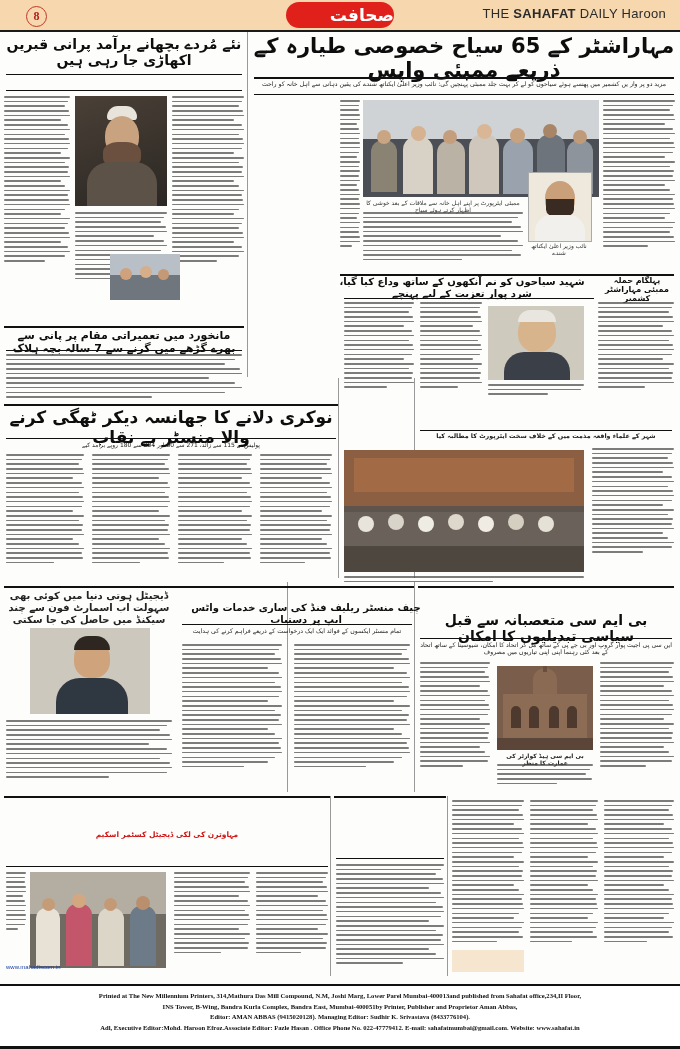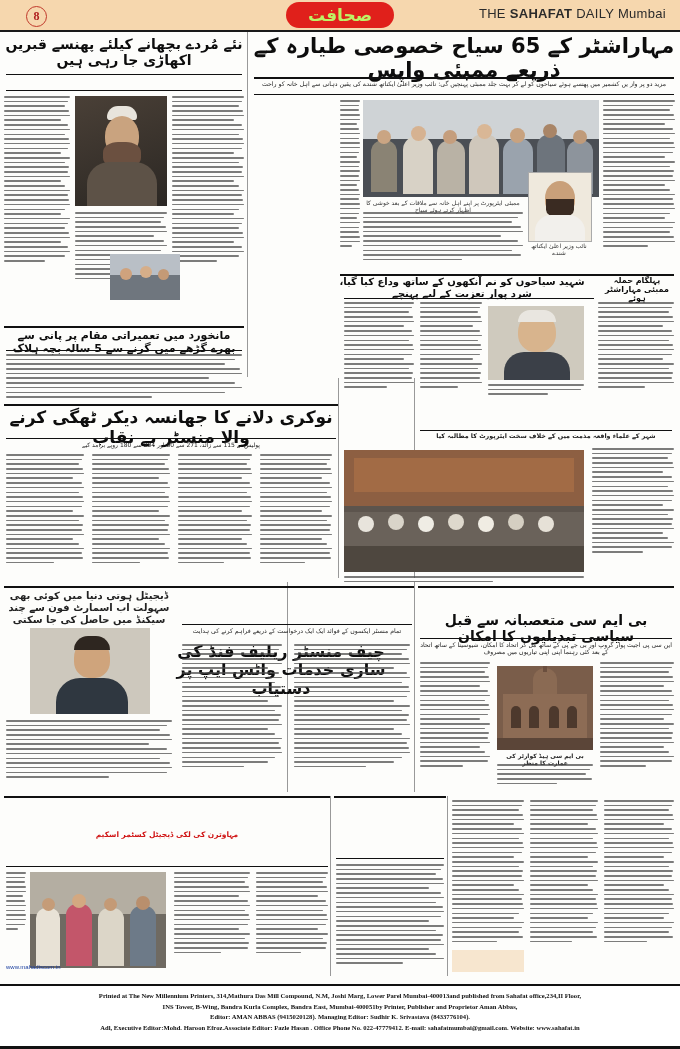--- a/index.html
+++ b/index.html
@@ -22,21 +22,21 @@
   .masthead-date{
     position:absolute;left:62px;top:5px;width:190px;height:20px;
     text-align:left;color:#1a1a1a;
     font:bold 12px "DejaVu Sans",sans-serif;direction:rtl;line-height:20px;
   }
   .logo-badge{
     position:absolute;left:286px;top:2px;width:108px;height:26px;border-radius:13px;
     background:#e0201b;
   }
   .logo-badge span{
-    display:block;width:100%;text-align:center;color:#bef264;
+    display:block;width:100%;text-align:right;color:#ffffff;
     font:bold 17px "DejaVu Sans",sans-serif;line-height:26px;letter-spacing:1px;
   }
   .masthead-title{
     position:absolute;right:14px;top:6px;
     font:13px "Liberation Sans",sans-serif;color:#2b2b2b;letter-spacing:.3px;
   }
   .masthead-title b{font-weight:bold;}
 
   
   .page{position:absolute;left:0;top:30px;width:680px;height:945px;}
@@ -84,35 +84,35 @@
 </style>
 </head>
 <body>
 
 <div class="masthead">
   <div class="page-num">8</div>
   <div class="logo-badge">
     <span>صحافت</span>
   </div>
   <div class="masthead-title">
-    <span>THE </span><b>SAHAFAT</b><span> DAILY Mumbai</span>
+    <span>THE </span><b>SAHAFAT</b><span> DAILY Haroon</span>
   </div>
 </div>
 
 <div class="page">
 
   <div class="vrule" style="left:247px;top:2px;height:345px;"></div>
   <div class="vrule" style="left:338px;top:348px;height:200px;"></div>
   <div class="vrule" style="left:414px;top:348px;height:200px;"></div>
   <div class="vrule" style="left:414px;top:552px;height:210px;"></div>
   <div class="vrule" style="left:287px;top:552px;height:210px;"></div>
   <div class="vrule" style="left:330px;top:766px;height:180px;"></div>
   <div class="vrule" style="left:447px;top:766px;height:180px;"></div>
 
-  <div class="hl" style="left:4px;top:6px;width:240px;font-size:14px;position:absolute;">نئے مُردے بچھانے کیلئے پھنسے قبریں اکھاڑی جا رہی ہیں</div>
+  <div class="hl" style="left:4px;top:6px;width:240px;font-size:14px;position:absolute;">نئے مُردے بچھانے برآمد پرانی قبریں اکھاڑی جا رہی ہیں</div>
   <div class="rule" style="left:6px;top:44px;width:236px;height:1.4px;"></div>
   <div class="rule" style="left:6px;top:60px;width:236px;height:1px;"></div>
 
   <div class="body" style="left:172px;top:66px;width:72px;height:190px;">
     <i class="s1"></i>
       <i class="s3"></i>
       <i class="s2"></i>
       <i class="s5"></i>
       <i class="s1"></i>
       <i class="s4"></i>
@@ -320,21 +320,21 @@
       <i class="s4"></i>
       <i class="s3"></i>
       <i class="s1"></i>
       <i class="s2"></i>
       <i class="s5"></i>
       <i class="short"></i>
   </div>
 
   <div class="rule" style="left:340px;top:244px;width:334px;height:1.6px;"></div>
   <div class="hl" style="left:336px;top:246px;width:252px;font-size:10px;position:absolute;">شہید سیاحوں کو نم آنکھوں کے ساتھ وداع کیا گیا، شرد پوار تعزیت کے لیے پہنچے</div>
-  <div class="hl" style="left:600px;top:246px;width:74px;font-size:8px;position:absolute;">پہلگام حملہ ممبئی مہاراشٹر ہوئے</div>
+  <div class="hl" style="left:600px;top:246px;width:74px;font-size:8px;position:absolute;">پہلگام حملہ ممبئی مہاراشٹر کشمیر</div>
   <div class="rule" style="left:344px;top:268px;width:250px;height:1px;"></div>
 
   <div class="photo" style="left:488px;top:276px;width:96px;height:74px;background:#d9d5cb;">
     <div style="position:absolute;left:0;top:0;right:0;bottom:0;background:#cfcabe;"></div>
     <div style="position:absolute;left:30px;top:6px;width:38px;height:40px;background:#d8b48d;border-radius:50% 50% 44% 44%;"></div>
     <div style="position:absolute;left:30px;top:4px;width:38px;height:12px;background:#e9e6e0;border-radius:18px 18px 0 0;"></div>
     <div style="position:absolute;left:16px;top:46px;width:66px;height:28px;background:#3b4048;border-radius:20px 20px 0 0;"></div>
   </div>
   <div class="body" style="left:598px;top:272px;width:76px;height:96px;">
     <i class="s1"></i>
@@ -407,21 +407,21 @@
 
   <div class="photo" style="left:110px;top:224px;width:70px;height:46px;background:#9aa0a8;">
     <div class="sky" style="background:#b9bfc6;"></div>
       <div class="grnd" style="background:#6f767e;"></div>
     <div class="blobA" style="left:10px;top:14px;width:12px;height:12px;background:#cfa27d;"></div>
     <div class="blobA" style="left:30px;top:12px;width:12px;height:12px;background:#d6ae89;"></div>
     <div class="blobA" style="left:48px;top:15px;width:11px;height:11px;background:#c49a76;"></div>
   </div>
 
   <div class="rule" style="left:4px;top:296px;width:240px;height:1.6px;"></div>
-  <div class="hl" style="left:6px;top:300px;width:236px;font-size:11px;position:absolute;">مانخورد میں تعمیراتی مقام پر پانی سے بھرے گڑھے میں گرنے سے 5 سالہ بچہ ہلاک</div>
+  <div class="hl" style="left:6px;top:300px;width:236px;font-size:11px;position:absolute;">مانخورد میں تعمیراتی مقام پر پانی سے بھرے گڑھے میں گرنے سے 7 سالہ بچہ ہلاک</div>
   <div class="rule" style="left:6px;top:320px;width:236px;height:1px;"></div>
   <div class="body" style="left:6px;top:324px;width:236px;height:46px;">
     <i class="s1"></i>
       <i class="s3"></i>
       <i class="s2"></i>
       <i class="s5"></i>
       <i class="s1"></i>
       <i class="s4"></i>
       <i class="s3"></i>
       <i class="s1"></i>
@@ -580,21 +580,21 @@
       <i class="s1"></i>
       <i class="s3"></i>
       <i class="short"></i>
   </div>
   <div class="body" style="left:344px;top:546px;width:240px;height:14px;">
     <i class="s1"></i>
       <i class="short"></i>
   </div>
 
   <div class="rule" style="left:4px;top:556px;width:410px;height:1.6px;"></div>
-  <div class="hl" style="left:165px;top:572px;width:232px;font-size:16px;position:absolute;margin-top:41px;">چیف منسٹر ریلیف فنڈ کی ساری خدمات واٹس ایپ پر دستیاب</div>
+  <div class="hl" style="left:190px;top:572px;width:232px;font-size:10px;position:absolute;">چیف منسٹر ریلیف فنڈ کی ساری خدمات واٹس ایپ پر دستیاب</div>
   <div class="rule" style="left:182px;top:594px;width:230px;height:1px;"></div>
   <div class="sub" style="left:182px;top:597px;width:230px;position:absolute;font-size:6.2px;">تمام منسٹر ایکسوں کے فوائد ایک ایک درخواست کے ذریعے فراہم کرنے کی ہدایت</div>
   <div class="body" style="left:294px;top:614px;width:116px;height:146px;">
     <i class="s1"></i>
       <i class="s3"></i>
       <i class="s2"></i>
       <i class="s5"></i>
       <i class="s1"></i>
       <i class="s4"></i>
       <i class="s3"></i>

